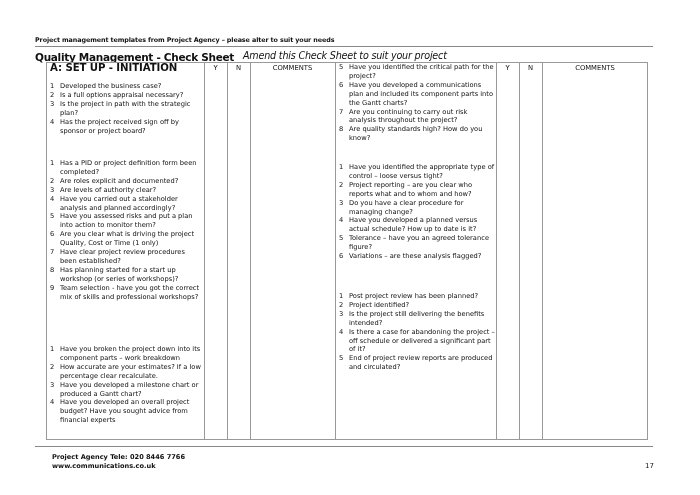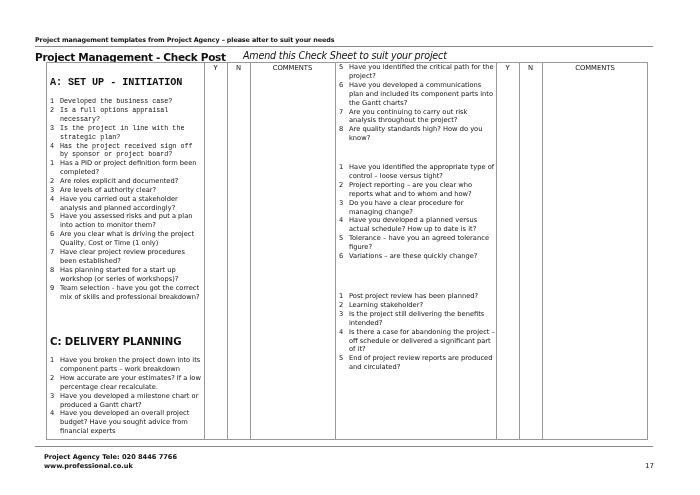--- a/index.html
+++ b/index.html
@@ -15,29 +15,29 @@
   .col { position: absolute; top: 0; }
   .hdr { position: absolute; top: 1px; font-size: 6.8px; text-align: center; }
 
   .sec-title { font-size: 10.2px; font-weight: bold; letter-spacing: -0.1px; margin: 0; }
   .items { list-style: none; margin: 0; padding: 0; font-size: 6.7px; line-height: 8.9px; }
   .items li { display: flex; }
   .items .num { width: 10px; flex: none; }
   .items .txt { flex: 1; }
 
   .footer-rule { position: absolute; left: 35px; top: 446px; width: 618px; height: 1px; background: #888; }
-  .footer-line { position: absolute; left: 44px; font-size: 6.6px; font-weight: bold; }
+  .footer-line { position: absolute; left: 52px; font-size: 6.6px; font-weight: bold; }
   .page-num { position: absolute; left: 645px; top: 462px; font-size: 7px; }
 </style>
 </head>
 <body>
 
 <div class="top-header">Project management templates from Project Agency – please alter to suit your needs</div>
 <div class="top-rule"></div>
-<div class="doc-title">Project Management - Check Post</div>
+<div class="doc-title">Quality Management - Check Sheet</div>
 <div class="doc-subtitle">Amend this Check Sheet to suit your project</div>
 
 <div class="sheet">
 
   <div class="vline" style="left:157px"></div>
   <div class="vline" style="left:180px"></div>
   <div class="vline" style="left:203px"></div>
   <div class="vline" style="left:288px"></div>
   <div class="vline" style="left:449px"></div>
   <div class="vline" style="left:472px"></div>
@@ -45,34 +45,34 @@
 
   <div class="hdr" style="left:157px;width:23px">Y</div>
   <div class="hdr" style="left:180px;width:23px">N</div>
   <div class="hdr" style="left:203px;width:85px">COMMENTS</div>
 
   <div class="hdr" style="left:449px;width:23px">Y</div>
   <div class="hdr" style="left:472px;width:23px">N</div>
   <div class="hdr" style="left:495px;width:106px">COMMENTS</div>
 
   <div class="col" style="left:3px;width:152px;">
-    <div style="position:absolute;top:15px;left:0;width:152px;font-family:Liberation Mono, monospace;">
+    <div style="position:absolute;top:0;left:0;width:152px;">
       <h3 class="sec-title" style="margin-top:-1px">A: SET UP - INITIATION</h3>
       <ul class="items" style="margin-top:9px">
         <li>
             <span class="num">1</span>
             <span class="txt">Developed the business case?</span>
           </li>
         <li>
             <span class="num">2</span>
             <span class="txt">Is a full options appraisal necessary?</span>
           </li>
         <li>
             <span class="num">3</span>
-            <span class="txt">Is the project in line with the strategic plan?</span>
+            <span class="txt">Is the project in path with the strategic plan?</span>
           </li>
         <li>
             <span class="num">4</span>
             <span class="txt">Has the project received sign off by sponsor or project board?</span>
           </li>
       </ul>
     </div>
 
     <div style="position:absolute;top:89px;left:0;width:152px;">
       <ul class="items" style="margin-top:7px">
@@ -103,27 +103,26 @@
         <li>
             <span class="num">7</span>
             <span class="txt">Have clear project review procedures been established?</span>
           </li>
         <li>
             <span class="num">8</span>
             <span class="txt">Has planning started for a start up workshop (or series of workshops)?</span>
           </li>
         <li>
             <span class="num">9</span>
-            <span class="txt">Team selection - have you got the correct mix of skills and professional breakdown?</span>
+            <span class="txt">Team selection - have you got the correct mix of skills and professional workshops?</span>
           </li>
       </ul>
     </div>
 
     <div style="position:absolute;top:273px;left:0;width:152px;">
-      <h3 class="sec-title">C: DELIVERY PLANNING</h3>
       <ul class="items" style="margin-top:9px">
         <li>
             <span class="num">1</span>
             <span class="txt">Have you broken the project down into its component parts – work breakdown</span>
           </li>
         <li>
             <span class="num">2</span>
             <span class="txt">How accurate are your estimates? If a low percentage clear recalculate.</span>
           </li>
         <li>
@@ -179,34 +178,34 @@
         <li>
             <span class="num">4</span>
             <span class="txt">Have you developed a planned versus actual schedule? How up to date is it?</span>
           </li>
         <li>
             <span class="num">5</span>
             <span class="txt">Tolerance – have you an agreed tolerance figure?</span>
           </li>
         <li>
             <span class="num">6</span>
-            <span class="txt">Variations – are these quickly change?</span>
+            <span class="txt">Variations – are these analysis flagged?</span>
           </li>
       </ul>
     </div>
 
     <div style="position:absolute;top:220px;left:0;width:156px;">
       <ul class="items" style="margin-top:9px">
         <li>
             <span class="num">1</span>
             <span class="txt">Post project review has been planned?</span>
           </li>
         <li>
             <span class="num">2</span>
-            <span class="txt">Learning stakeholder?</span>
+            <span class="txt">Project identified?</span>
           </li>
         <li>
             <span class="num">3</span>
             <span class="txt">Is the project still delivering the benefits intended?</span>
           </li>
         <li>
             <span class="num">4</span>
             <span class="txt">Is there a case for abandoning the project – off schedule or delivered a significant part of it?</span>
           </li>
         <li>
@@ -217,14 +216,14 @@
     </div>
   </div>
 
   <div style="position:absolute;left:450px;top:10px;width:22px;bottom:0"></div>
   <div style="position:absolute;left:473px;top:10px;width:22px;bottom:0"></div>
   <div style="position:absolute;left:496px;top:10px;width:105px;bottom:0"></div>
 </div>
 
 <div class="footer-rule"></div>
 <div class="footer-line" style="top:453px">Project Agency Tele: 020 8446 7766</div>
-<div class="footer-line" style="top:462px">www.professional.co.uk</div>
+<div class="footer-line" style="top:462px">www.communications.co.uk</div>
 <div class="page-num">17</div>
 
 </body></html>

